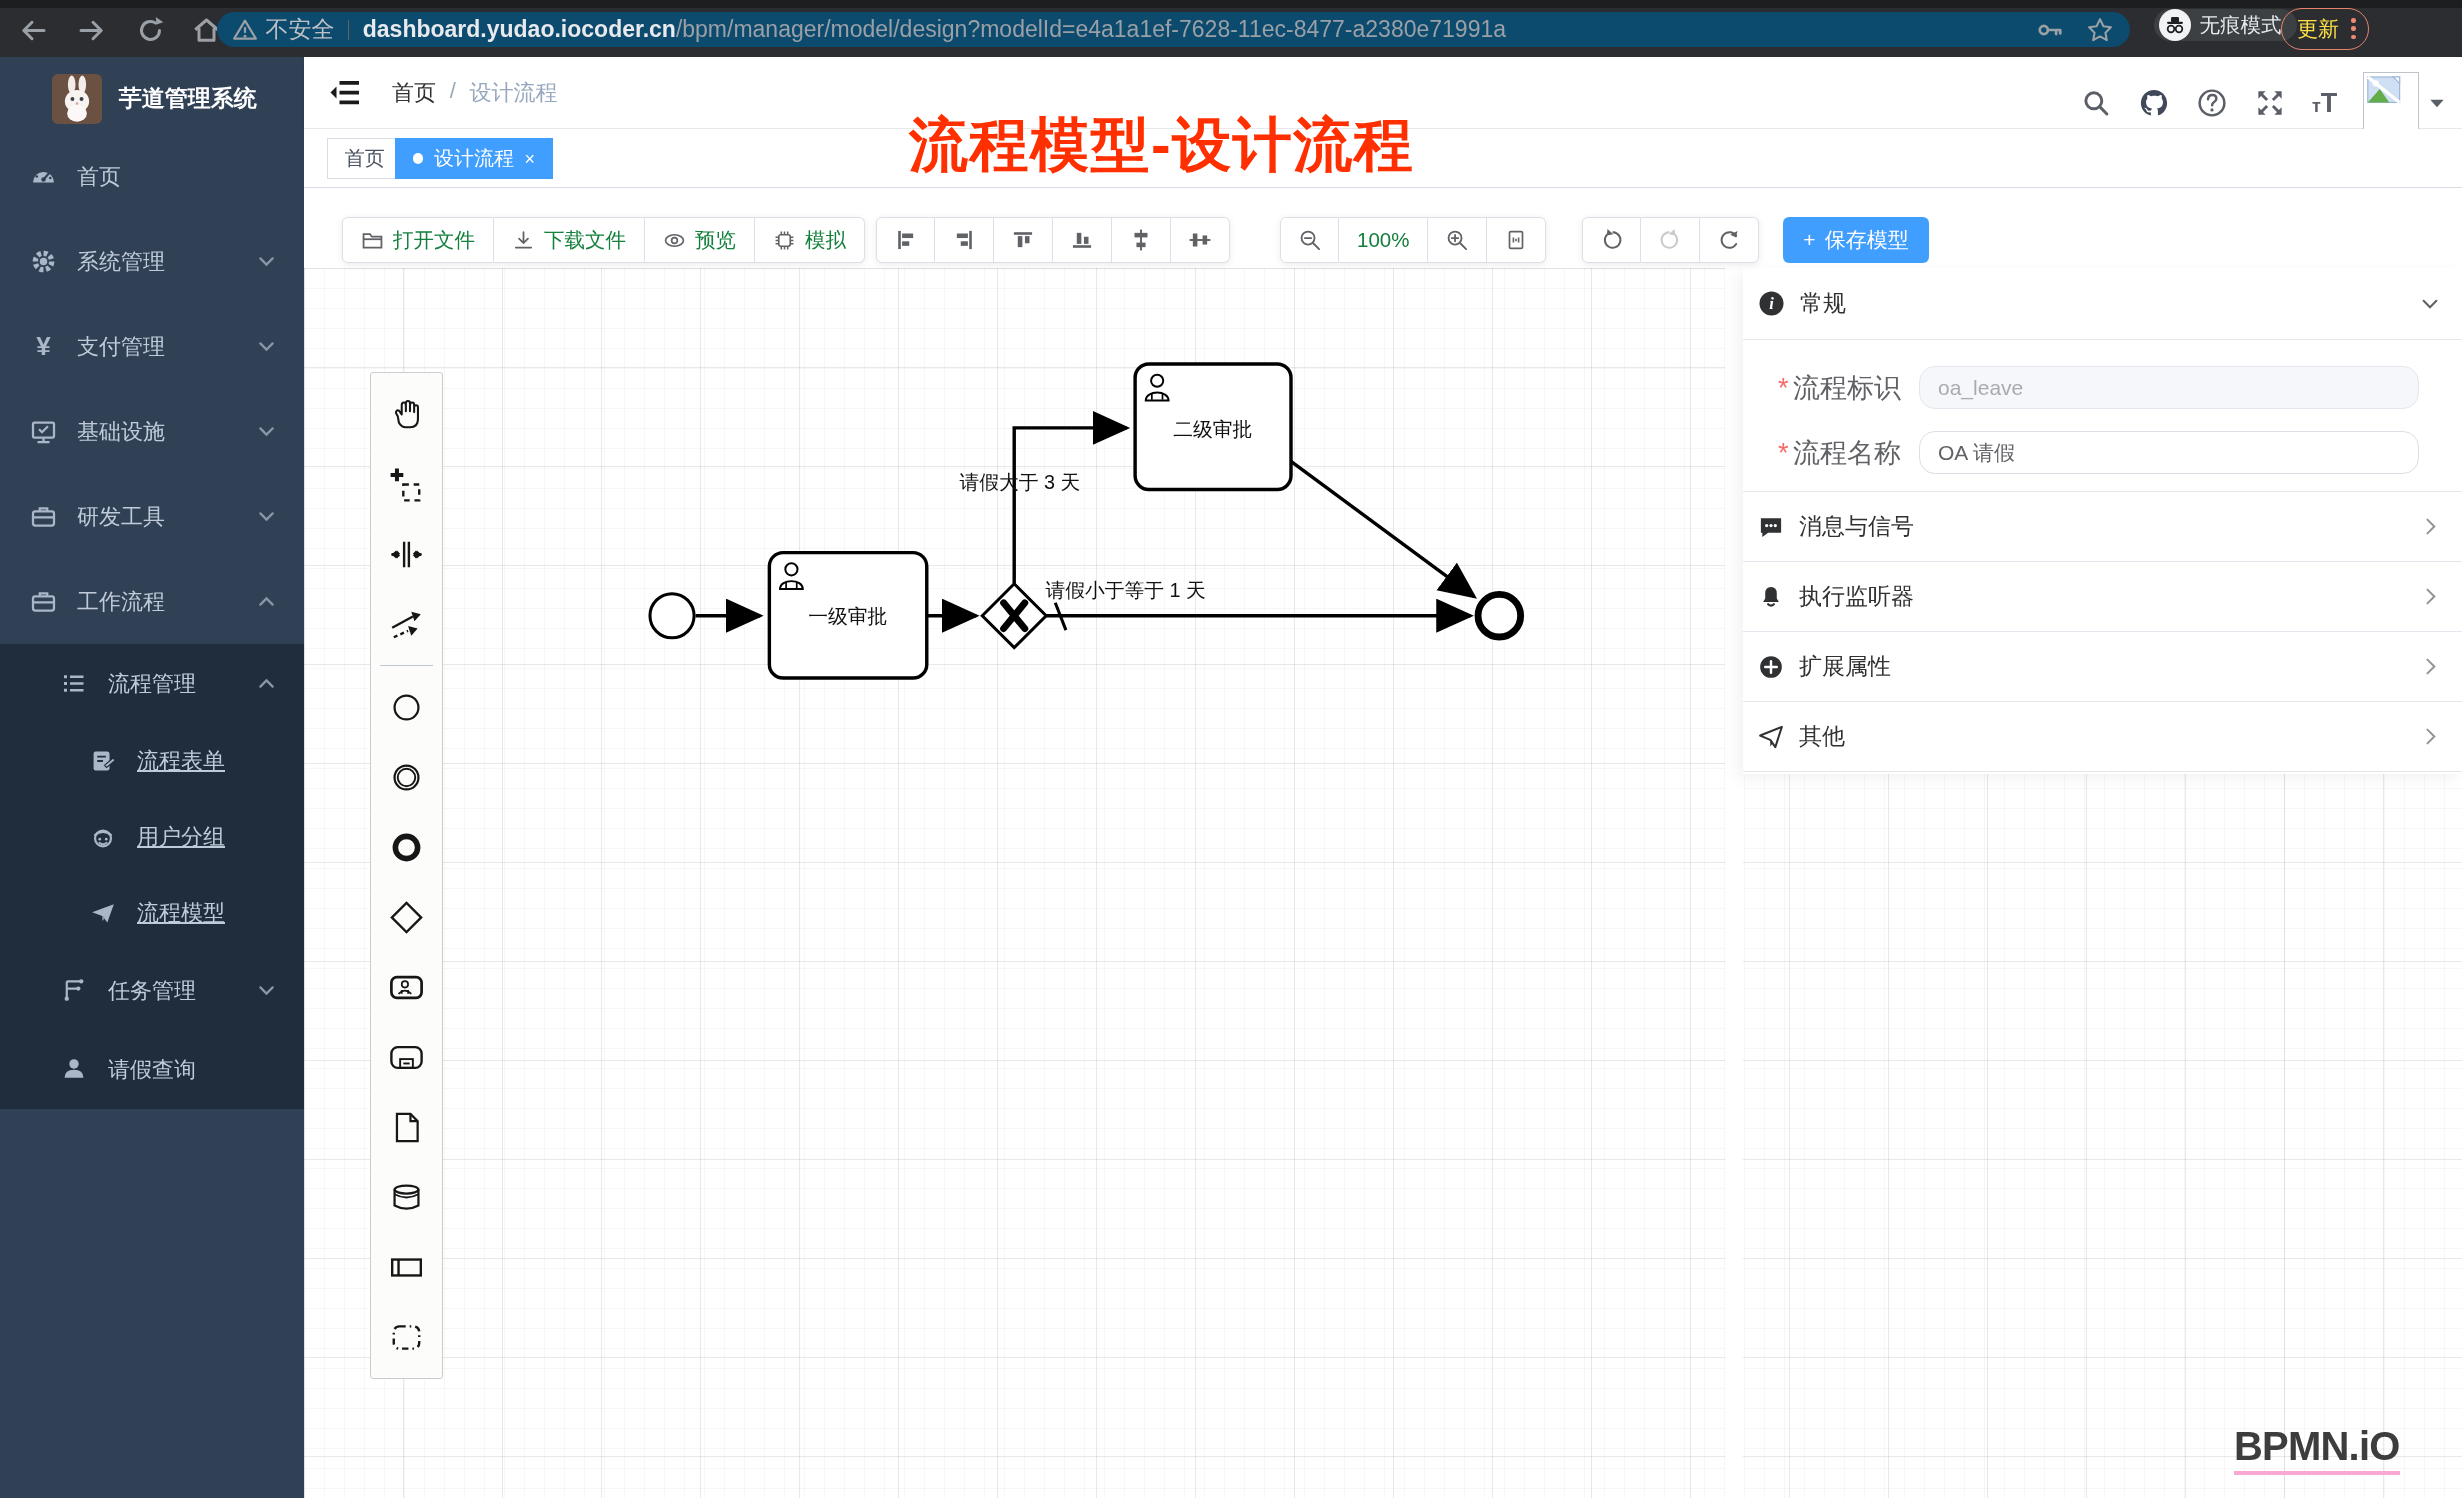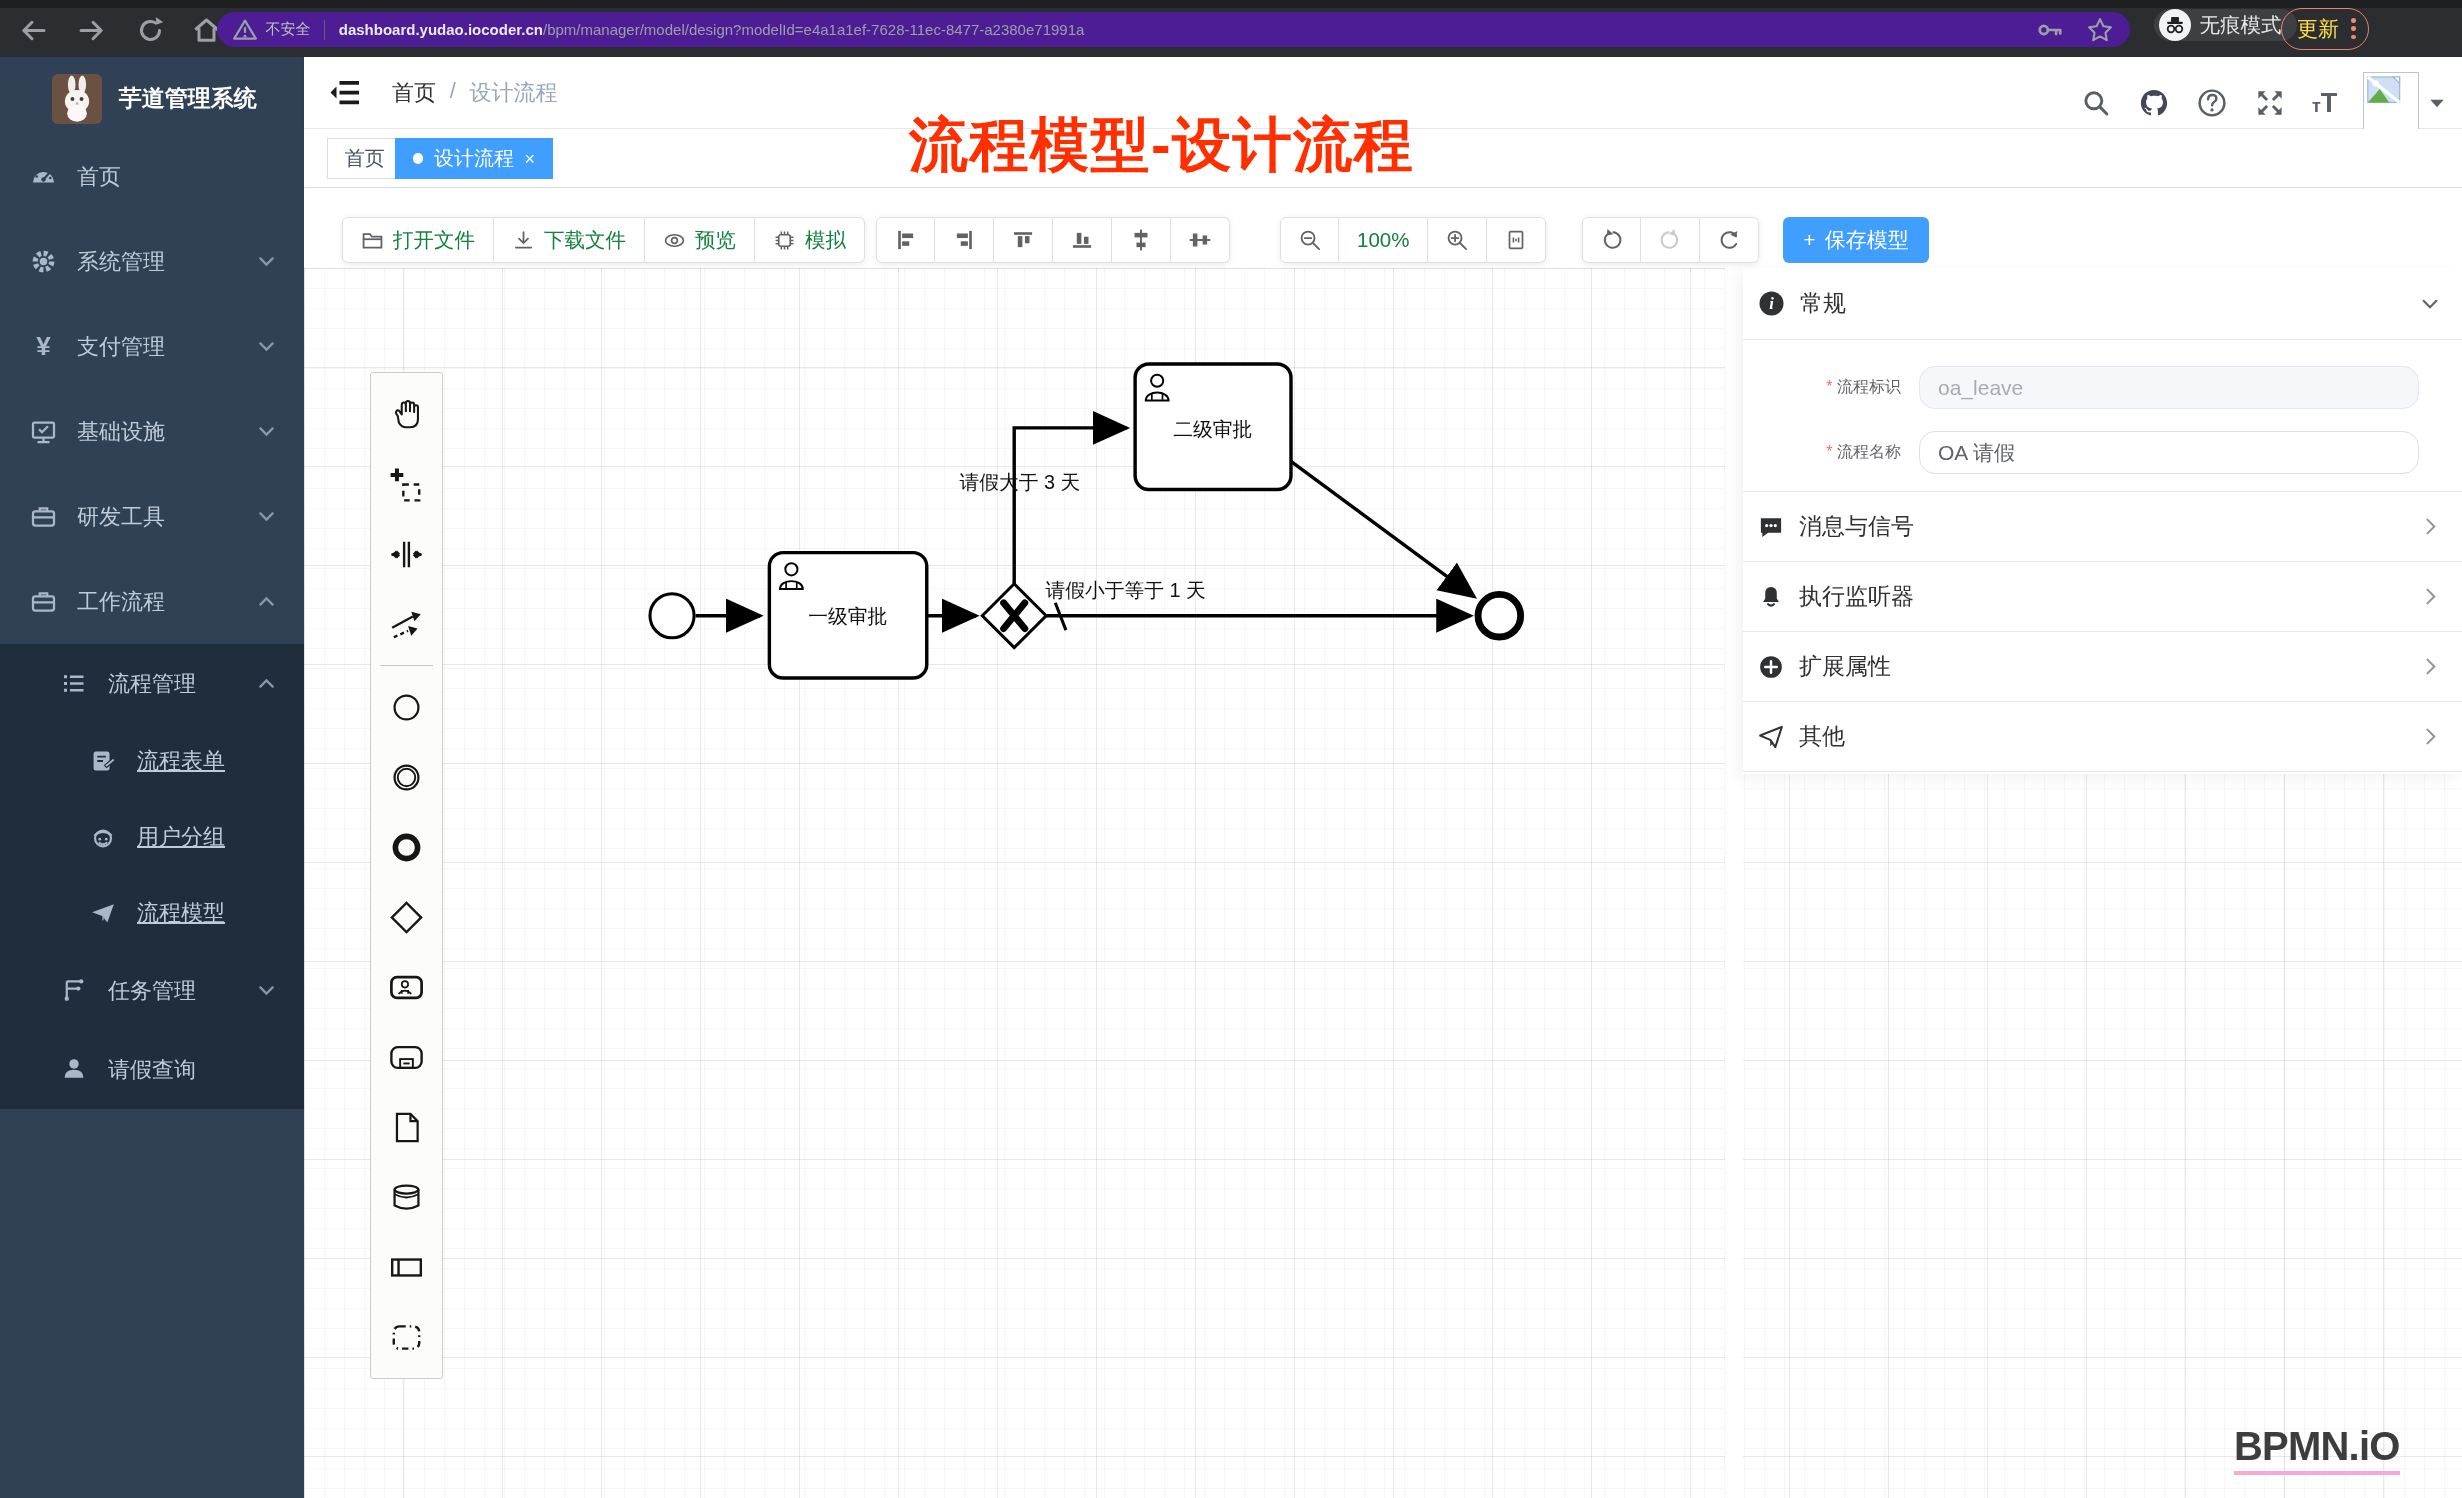--- a/index.html
+++ b/index.html
@@ -6,21 +6,21 @@
   *{box-sizing:border-box;}
   .screen{position:relative;width:2462px;height:1498px;overflow:hidden;
     font-family:"Liberation Sans","DejaVu Sans",sans-serif;background:#fff;}
   .abs{position:absolute;}
 
   
   .chrome{position:absolute;left:0;top:0;width:2462px;height:57px;background:#2b2d31;}
   .chrome-tabstrip{position:absolute;left:0;top:0;width:2462px;height:7.6px;background:#1d1e20;}
   .nav-ic{position:absolute;top:13.7px;width:33px;height:33px;color:#9aa0a6;}
   .omnibox{position:absolute;left:217px;top:12px;width:1913px;height:35px;border-radius:17.5px;
-    background:#4c1d95;display:flex;align-items:center;color:#bdc1c6;font-size:15px;padding:0 15px;}
+    background:#0c4a6e;display:flex;align-items:center;color:#bdc1c6;font-size:23px;padding:0 15px;}
   .omni-sep{width:0.8px;height:20px;background:#5f6368;margin:0 13.7px;}
   .url-host{color:#e8eaed;font-weight:bold;}
   .url-path{color:#9aa0a6;}
   .omni-right{margin-left:auto;display:flex;align-items:center;gap:20px;}
   .incog{position:absolute;left:2154px;top:9px;height:32px;border-radius:20px;background:#3c4043;
     display:flex;align-items:center;gap:9px;padding:0 15px 0 4.6px;color:#e8eaed;font-size:20.5px;}
   .incog-circ{width:32px;height:32px;border-radius:50%;background:#f1f3f4;display:flex;align-items:center;justify-content:center;}
   .update-pill{position:absolute;left:2281px;top:7.6px;height:42px;border-radius:21px;border:1.5px solid #e8826c;
     display:flex;align-items:center;gap:12px;padding:0 12px 0 15px;color:#fde047;font-size:21px;}
   .vdots{display:flex;flex-direction:column;gap:3.8px;}
@@ -84,21 +84,21 @@
   .pal-sep{width:53px;height:0;border-top:1.5px solid #bfc6d0;margin:6px 0;}
 
   
   .panel{position:absolute;left:1743px;top:268px;width:719px;height:506px;background:#fff;z-index:25;
     box-shadow:-6px 4.6px 13.7px rgba(0,0,0,.05);}
   .p-head{display:flex;align-items:center;height:72px;padding:0 20px 0 15px;border-bottom:0.8px solid #e4e7ed;}
   .p-title{font-size:23px;color:#303133;font-weight:500;margin-left:15px;}
   .p-chev{margin-left:auto;color:#606266;}
   .p-form{padding:15px 0 6px 0;border-bottom:0.8px solid #e4e7ed;}
   .p-row{display:flex;align-items:center;height:65px;padding-right:43px;}
-  .p-lab{width:158px;text-align:right;font-size:16px;color:#606266;flex:0 0 auto;}
+  .p-lab{width:158px;text-align:right;font-size:27px;color:#606266;flex:0 0 auto;}
   .req{color:#f56c6c;margin-right:4.6px;}
   .pi{flex:1;height:43px;margin-left:18px;border:0.8px solid #dcdfe6;border-radius:16px;font-size:21px;
     padding:0 18px;color:#606266;font-family:inherit;background:#fff;}
   .pi:disabled{background:#f5f7fa;border-color:#e4e7ed;color:#a8abb2;}
   .p-sec{display:flex;align-items:center;height:70px;padding:0 20px 0 15px;border-bottom:0.8px solid #e4e7ed;}
   .p-sec .p-title{font-weight:500;}
 
   .watermark{position:absolute;left:2234px;top:1424px;font-size:40px;font-weight:800;color:#3d3d3d;
     letter-spacing:-0.8px;border-bottom:4px solid #f9a8d4;padding-bottom:1.5px;z-index:26;}
 

